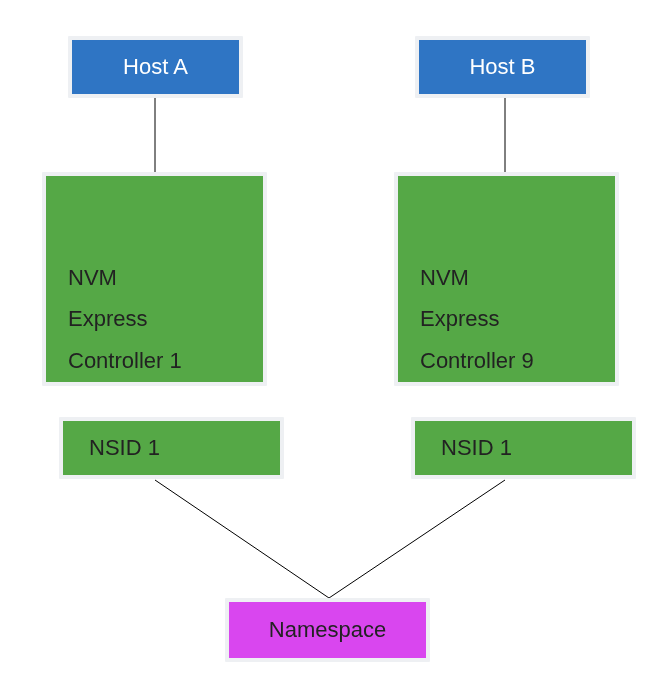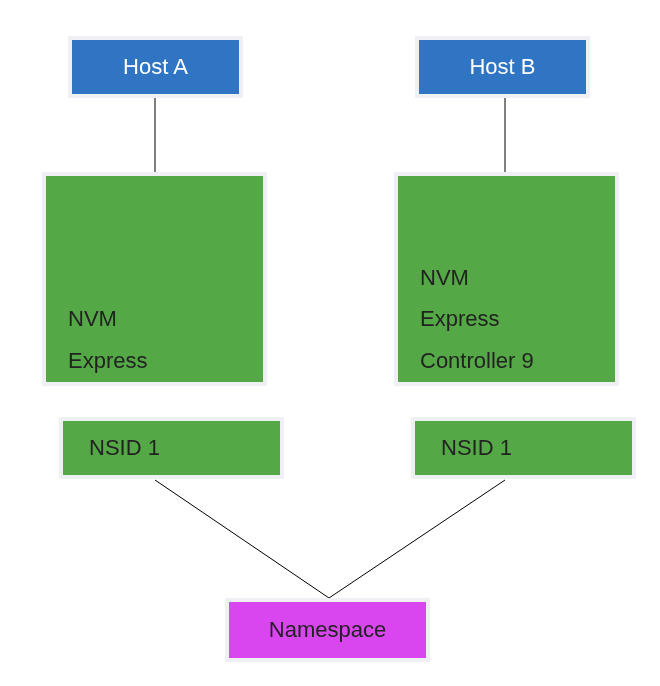--- a/index.html
+++ b/index.html
@@ -32,20 +32,21 @@
 <div class="box host" style="left:68px; top:36px;">
   <span>Host A</span>
 </div>
 <div class="box host" style="left:415px; top:36px;">
   <span>Host B</span>
 </div>
 
 <div class="box ctrl" style="left:42px; top:172px;">
   <span>NVM</span>
   <span>Express</span>
+  <span>Controller 1</span>
 </div>
 <div class="box ctrl" style="left:394px; top:172px;">
   <span>NVM</span>
   <span>Express</span>
   <span>Controller 9</span>
 </div>
 
 <div class="box nsid" style="left:42px; top:417px;">
   <span>NSID 1</span>
 </div>

